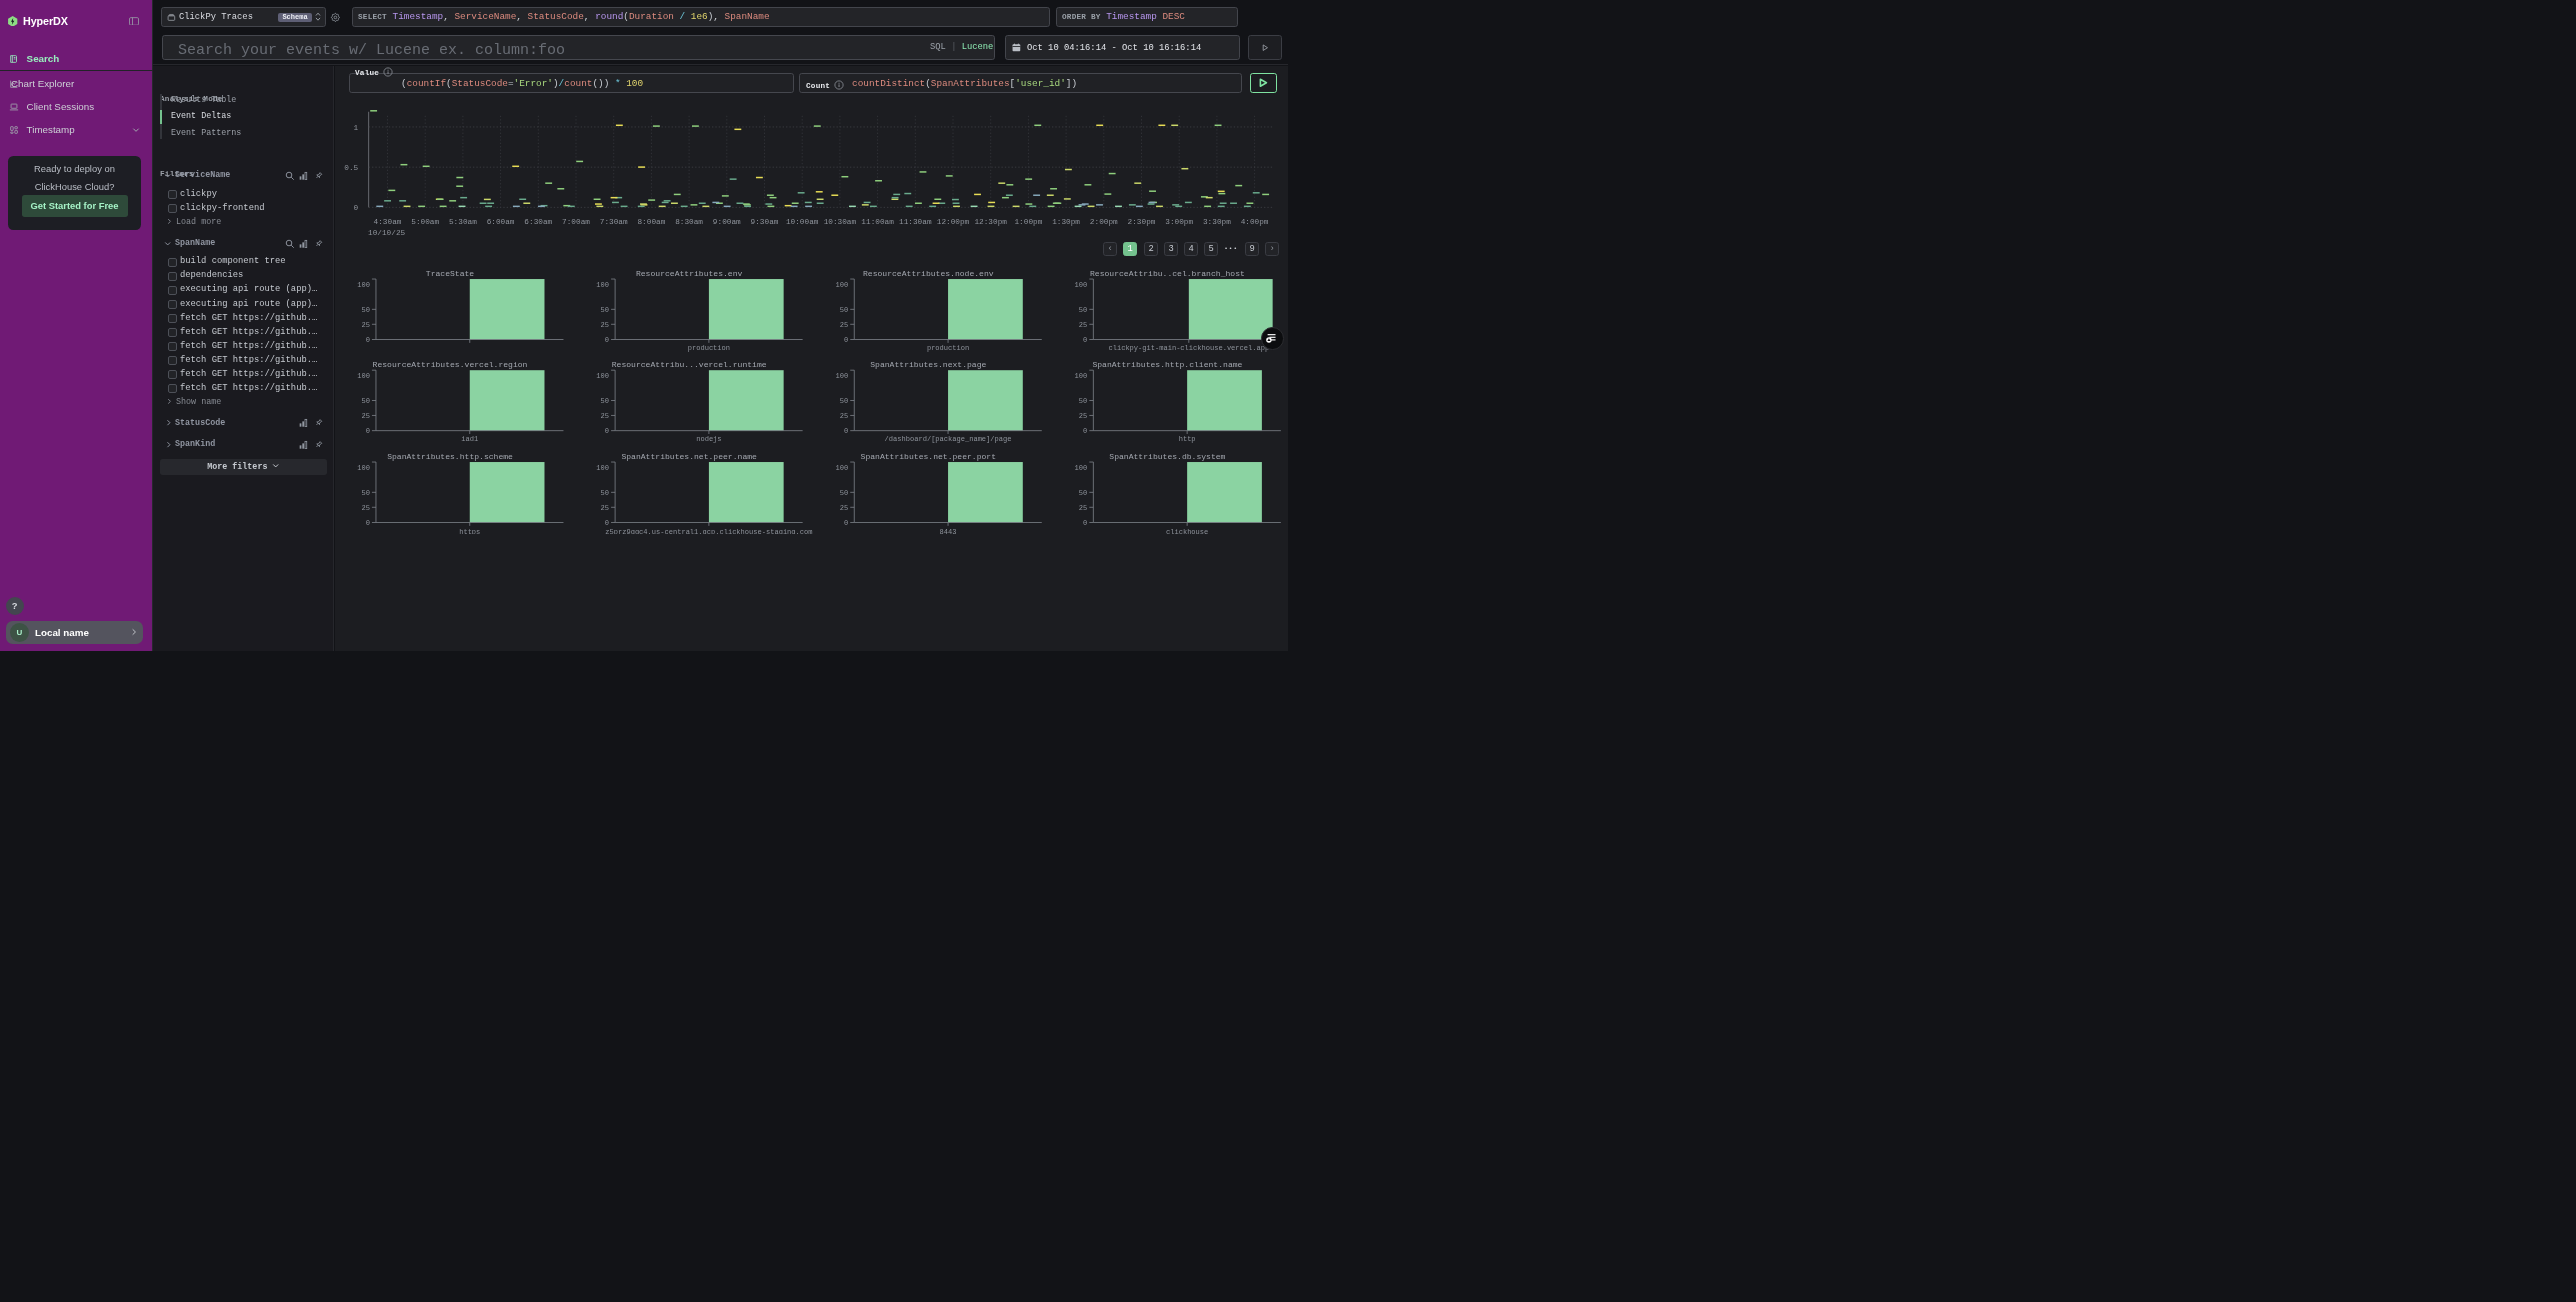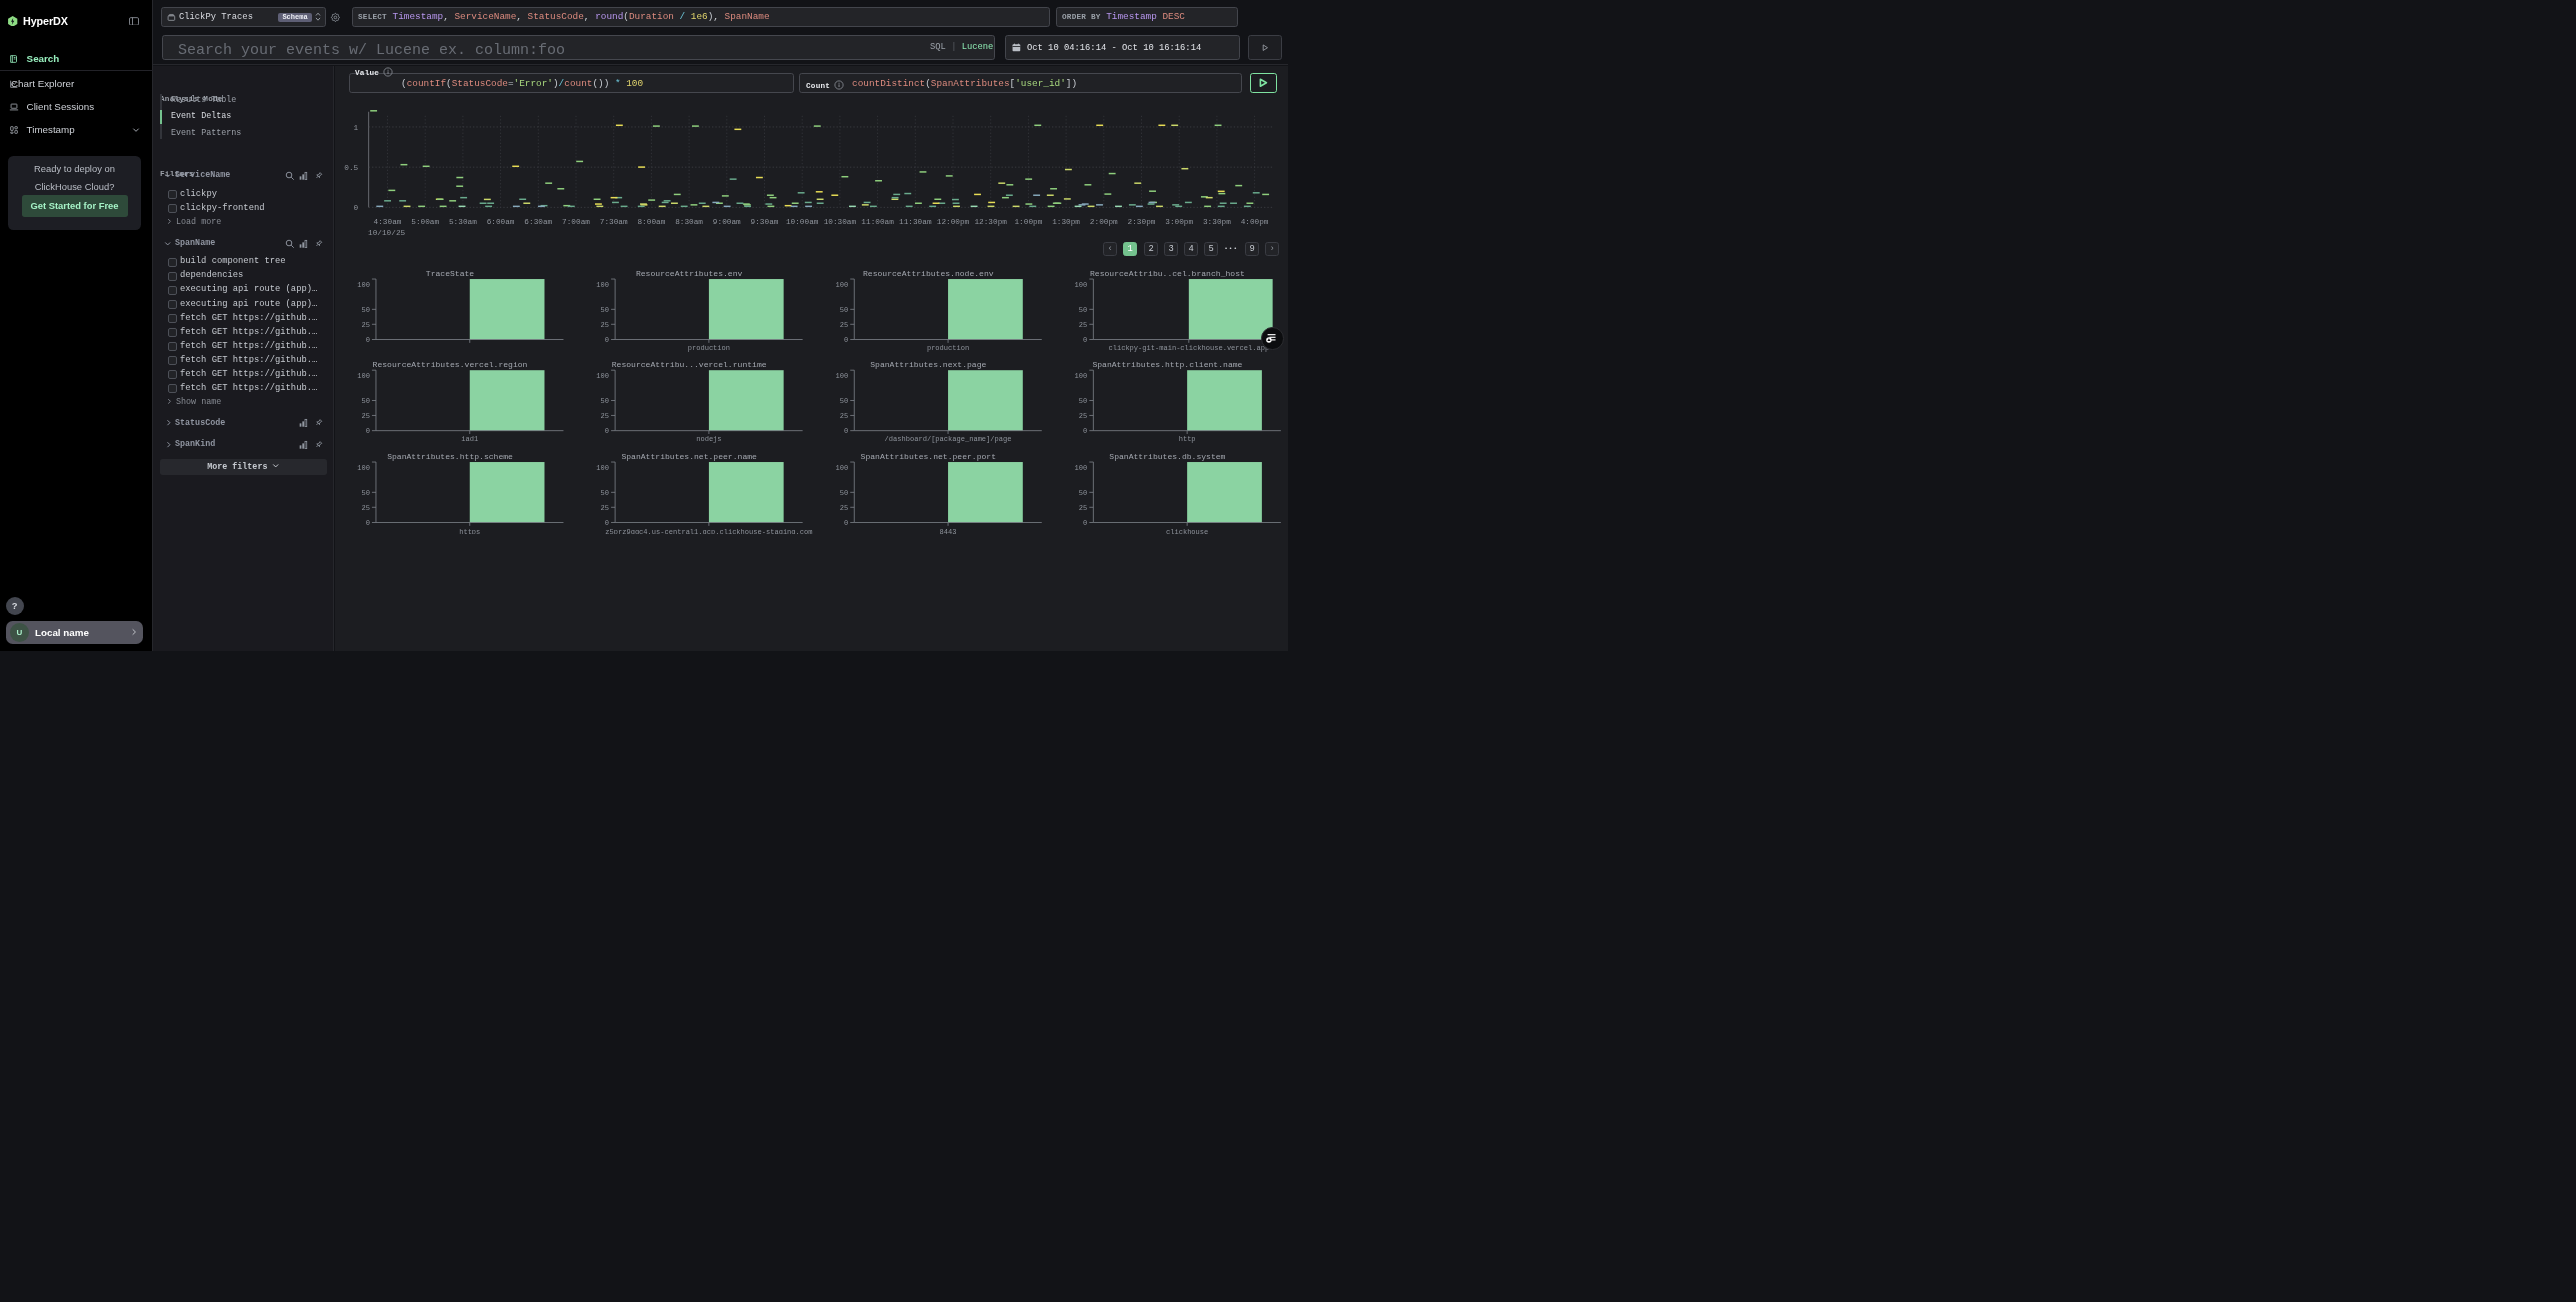--- a/index.html
+++ b/index.html
@@ -1,20 +1,20 @@
 <!DOCTYPE html>
 <html style="font-size:10.8px"><head><meta charset="utf-8"><style>
 * { margin:0; padding:0; box-sizing:border-box; }
 html,body { width:1288px; height:651px; background:#121317; overflow:hidden;
   font-family:"Liberation Mono", monospace; -webkit-font-smoothing:antialiased; }
 .abs { position:absolute; }
 .ic { position:absolute; }
 .sans { font-family:"Liberation Sans", sans-serif; }
 
-#sidebar { position:absolute; left:0; top:0; width:153px; height:651px; background:#000000; border-right:0.7px solid #26272c; }
+#sidebar { position:absolute; left:0; top:0; width:153px; height:651px; background:#701a75; border-right:0.7px solid #26272c; }
 .navtxt { position:absolute; font-family:"Liberation Sans",sans-serif; font-weight:700; font-size:9.8px; color:#d2d5da; }
 
 #header { position:absolute; left:153px; top:0; width:1135px; height:65px; background:#121317; border-bottom:0.7px solid #26272c; }
 .inbox { position:absolute; background:#232428; border:0.7px solid #43454c; border-radius:2.7px; }
 .kw { color:#9aa0a8; font-weight:700; font-size:7.7px; letter-spacing:0.2px; }
 .code { font-size:9.4px; color:#c9cdd3; white-space:pre; }
 
 #fpanel { position:absolute; left:153px; top:66px; width:181px; height:585px; background:#1a1a1f; border-right:0.7px solid #26272c; }
 .flab { position:absolute; font-size:7.7px; font-weight:700; color:#9ba0a8; letter-spacing:0.2px;margin-top:20px; }
 .mode { position:absolute; font-size:8.4px; color:#9ba0a8;text-align:right; }

